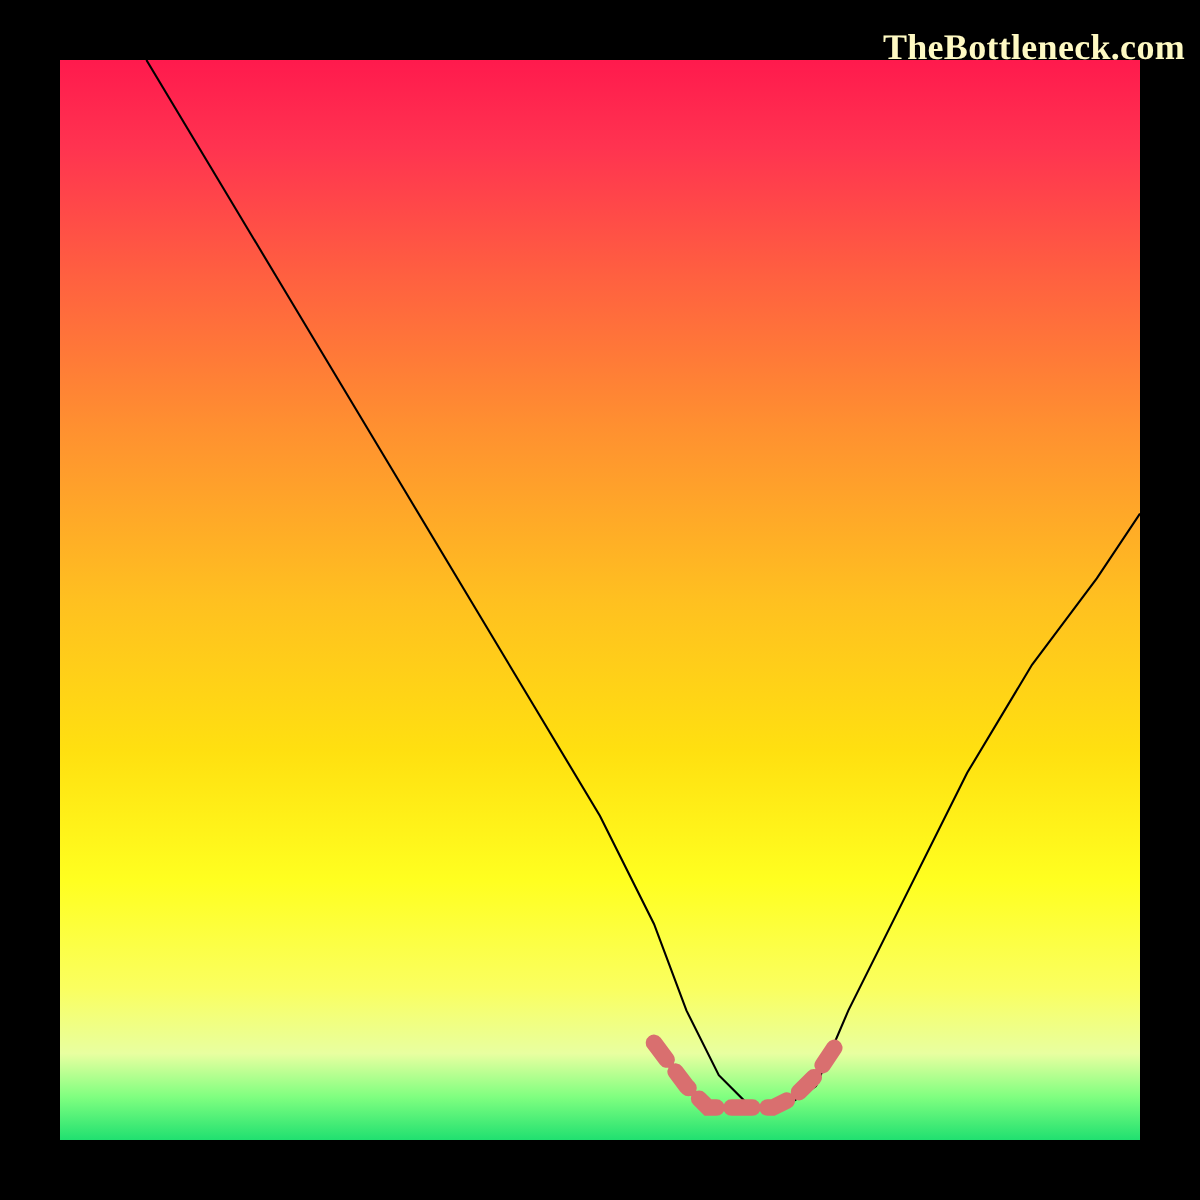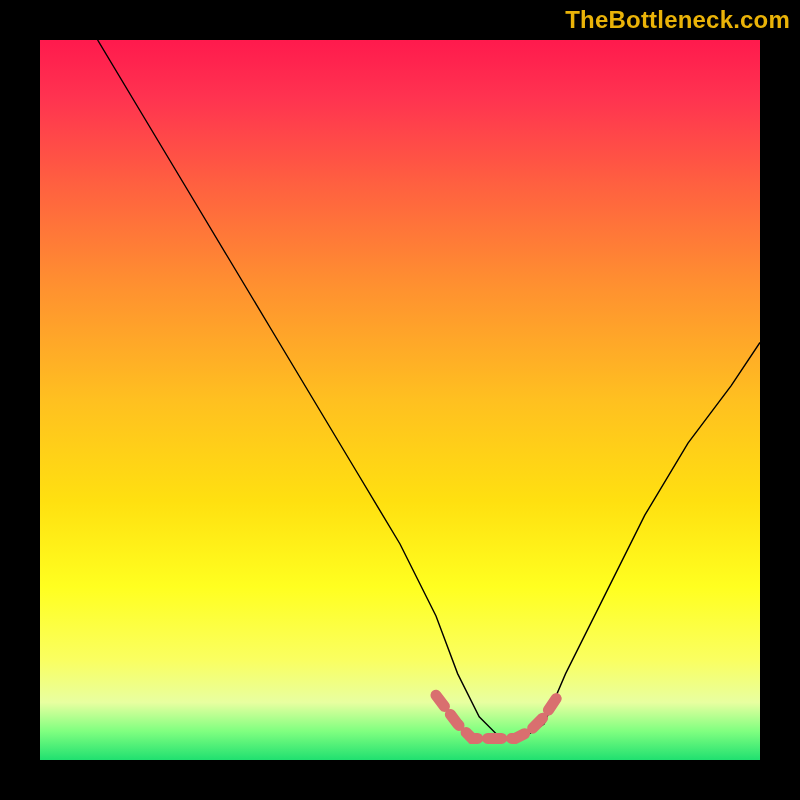--- a/index.html
+++ b/index.html
@@ -19,26 +19,26 @@
       #ffc020 50%,
       #ffe010 64%,
       #ffff20 76%,
       #faff60 86%,
       #e8ffa0 92%,
       #80ff80 96%,
       #20e070 100%);
   }
   .watermark {
     position: absolute;
-    top: 6px;
+    top: 19px;
     right: 10px;
-    font-family: Liberation Sans, sans-serif;
+    font-family: Liberation Serif, serif;
     font-size: 24px;
     font-weight: 600;
-    color: #eab308;
+    color: #fef9c3;
     letter-spacing: 0.2px;
   }
   svg.curve { position: absolute; left: 0; top: 0; width: 720px; height: 720px; }
 </style>
 </head>
 <body>
 
 <div class="frame">
   <div class="watermark">TheBottleneck.com</div>
   <div class="plot">

